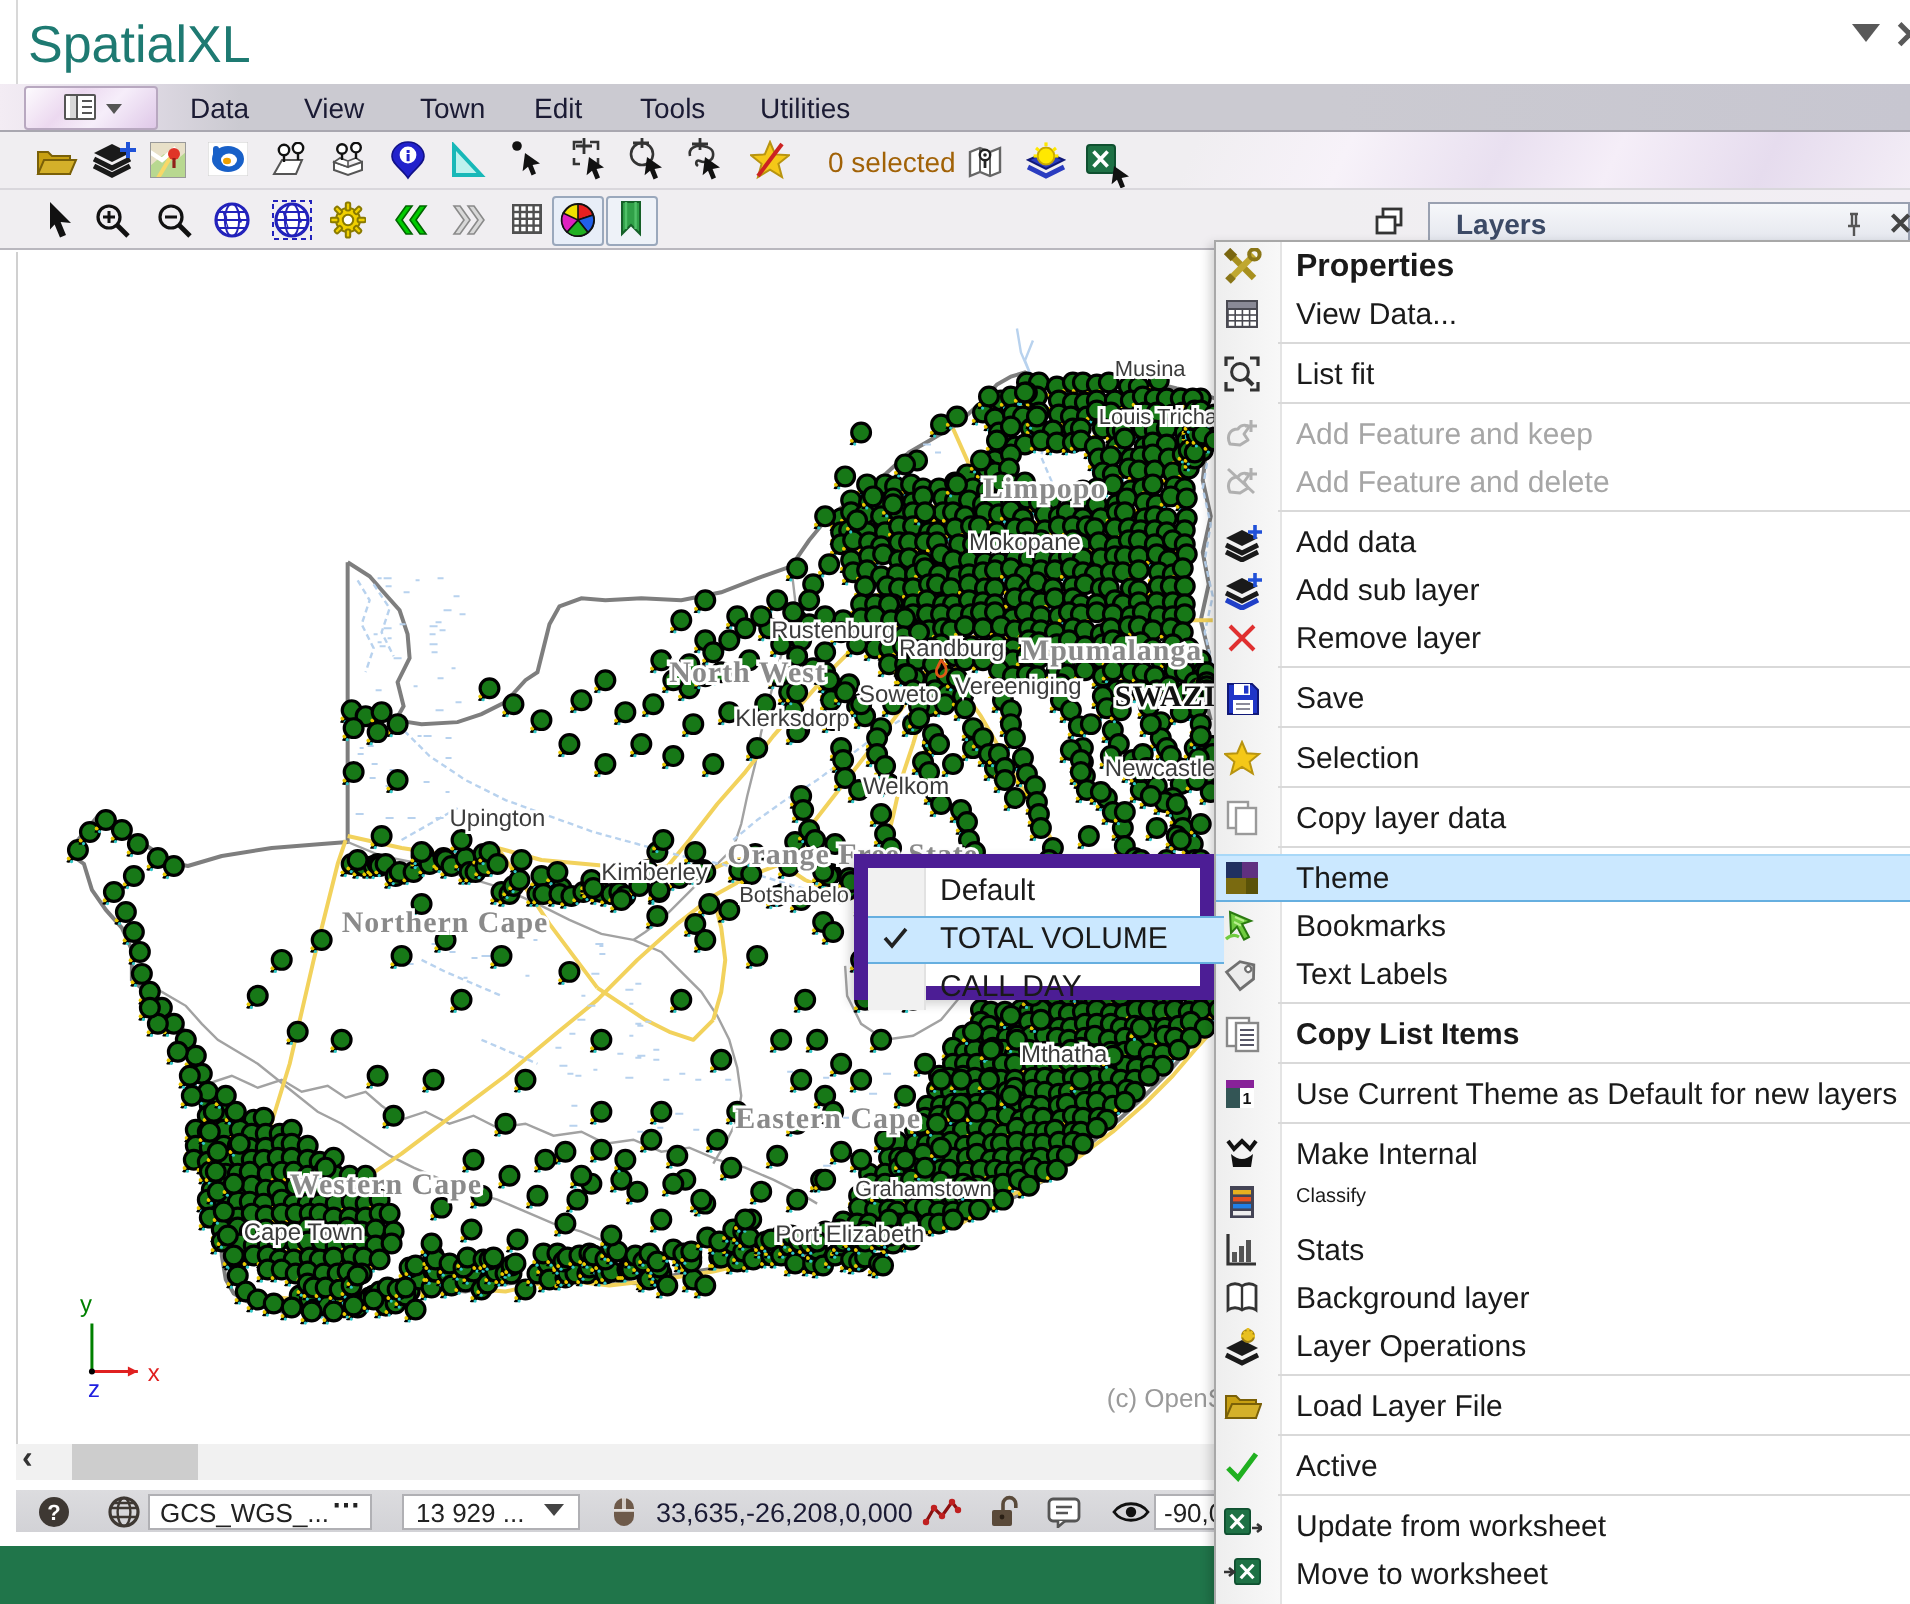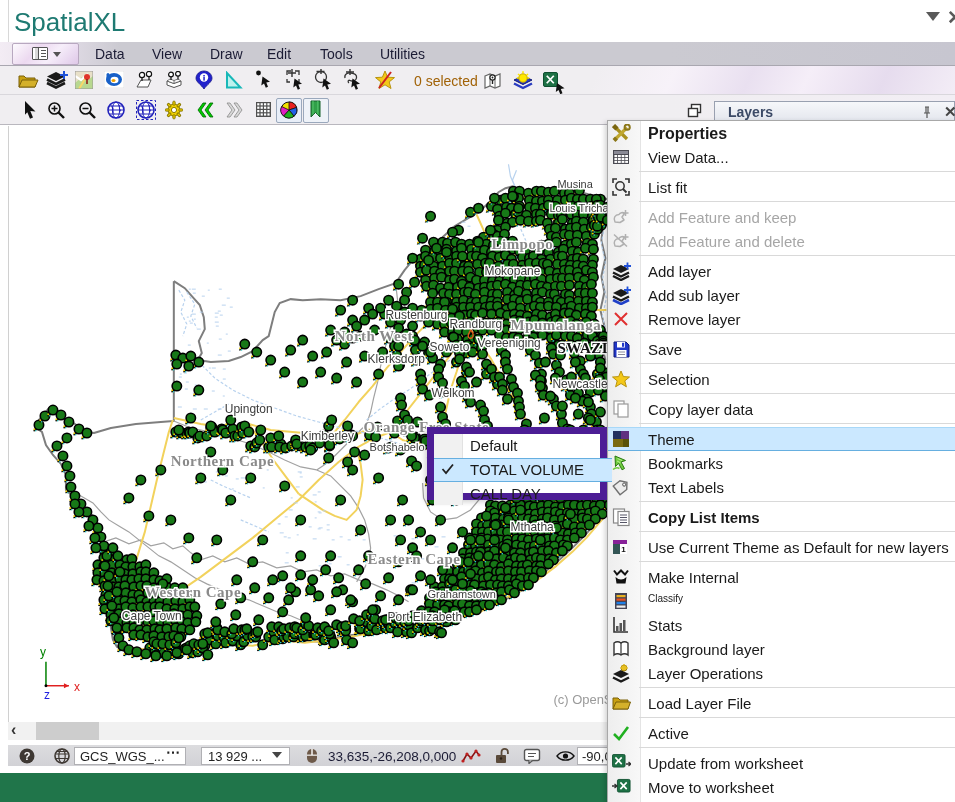--- a/index.html
+++ b/index.html
@@ -14,21 +14,21 @@
 <div class="abs" style="left:0;top:42px;width:955px;height:24px;background:linear-gradient(to right,#f3ecf4 0px,#e3dde8 60px,#cbcad1 120px,#cbcad1 70%,#c7c6d0 100%);border-bottom:1px solid #a9a7b0"></div>
 <div class="abs" style="left:12px;top:43px;width:67px;height:22px;background:linear-gradient(135deg,#fdfbfe 0%,#ecd9f0 35%,#f6eefa 60%,#dfc8e8 100%);border:1px solid #b8a8c0;border-radius:2px"></div>
 <div class="abs" style="left:32px;top:47px;width:16px;height:13px;border:1px solid #555;background:#fff;border-radius:1px"></div>
 <div class="abs" style="left:35px;top:48px;width:4px;height:11px;background:#d8d8d8;border-right:1px solid #555"></div>
 <div class="abs" style="left:41px;top:50px;width:5px;height:1px;background:#555"></div>
 <div class="abs" style="left:41px;top:53px;width:5px;height:1px;background:#555"></div>
 <div class="abs" style="left:41px;top:56px;width:5px;height:1px;background:#555"></div>
 <div class="abs" style="left:53px;top:52px;width:0;height:0;border-left:4px solid transparent;border-right:4px solid transparent;border-top:5px solid #555"></div>
 <div class="abs" style="left:95px;top:46px;font-size:14px;color:#1b1b34">Data</div>
 <div class="abs" style="left:152px;top:46px;font-size:14px;color:#1b1b34">View</div>
-<div class="abs" style="left:210px;top:46px;font-size:14px;color:#1b1b34">Draw</div>
+<div class="abs" style="left:210px;top:46px;font-size:14px;color:#1b1b34">Town</div>
 <div class="abs" style="left:267px;top:46px;font-size:14px;color:#1b1b34">Edit</div>
 <div class="abs" style="left:320px;top:46px;font-size:14px;color:#1b1b34">Tools</div>
 <div class="abs" style="left:380px;top:46px;font-size:14px;color:#1b1b34">Utilities</div>
 
 <div class="abs" style="left:0;top:66px;width:955px;height:29px;background:linear-gradient(115deg,#f0eef1 0%,#f0eef1 62%,#f7f2f9 70%,#e9e0f0 78%,#f5eef8 84%,#e6dcee 92%,#f3edf6 100%);border-bottom:1px solid #d9d7dc"></div>
 <div class="abs" style="left:0;top:95px;width:955px;height:30px;background:linear-gradient(to right,#f0eef1 0%,#f0eef1 70%,#f2eef4 100%);border-bottom:1px solid #b9b7be"></div>
 <svg class="abs" style="left:17px;top:71px" width="22" height="18" viewBox="0 0 22 18">
     <path d="M2 5 L7 5 L9 7 L18 7 L18 16 L2 16 Z" fill="#c8a012" stroke="#7a6008" stroke-width="1"></path>
     <path d="M2 16 L5 9 L21 9 L18 16 Z" fill="#d4b02a" stroke="#7a6008" stroke-width="1"></path>
   </svg>
@@ -1971,21 +1971,21 @@
   </svg>
 <div class="abs" style="left:648px;top:233px;font-size:15px;color:#a6a6a6;font-weight:normal;white-space:nowrap">Add Feature and delete</div>
 <svg class="abs" style="left:612px;top:232px" width="19" height="19" viewBox="0 0 19 19">
     <g transform="scale(1)">
       <path d="M3 14 C1 10 3 6.5 7 6.5 C8 4.5 11 4 12.5 5.5 L10 9 L12 12 L8 14.5 Z" fill="none" stroke="#b0b0b0" stroke-width="1.5" stroke-linejoin="round"></path>
       <path d="M13.5 2 L13.5 8 M10.5 5 L16.5 5" stroke="#b0b0b0" stroke-width="1.5"></path>
       <path d="M2 2.5 L15 14.5" stroke="#b0b0b0" stroke-width="1.5"></path>
     </g>
   </svg>
 <div class="abs" style="left:639px;top:255px;width:316px;height:1px;background:#d9d9d9"></div>
-<div class="abs" style="left:648px;top:263px;font-size:15px;color:#1a1a1a;font-weight:normal;white-space:nowrap">Add layer</div>
+<div class="abs" style="left:648px;top:263px;font-size:15px;color:#1a1a1a;font-weight:normal;white-space:nowrap">Add data</div>
 <svg class="abs" style="left:612px;top:262px" width="19" height="19" viewBox="0 0 19 19">
     <g transform="scale(1)">
       <path d="M9 3 L17 7 L9 11 L1 7 Z" fill="#1a1a1a"></path>
       <path d="M1 10.5 L9 14.5 L17 10.5" fill="none" stroke="#1a1a1a" stroke-width="2.4"></path>
       <path d="M1 14 L9 18 L17 14" fill="none" stroke="#1a1a1a" stroke-width="2.4"></path>
       <path d="M15.5 0.5 L15.5 7.5 M12 4 L19 4" stroke="#2050d8" stroke-width="1.8"></path>
     </g>
   </svg>
 <div class="abs" style="left:648px;top:287px;font-size:15px;color:#1a1a1a;font-weight:normal;white-space:nowrap">Add sub layer</div>
 <svg class="abs" style="left:612px;top:286px" width="19" height="19" viewBox="0 0 19 19">

